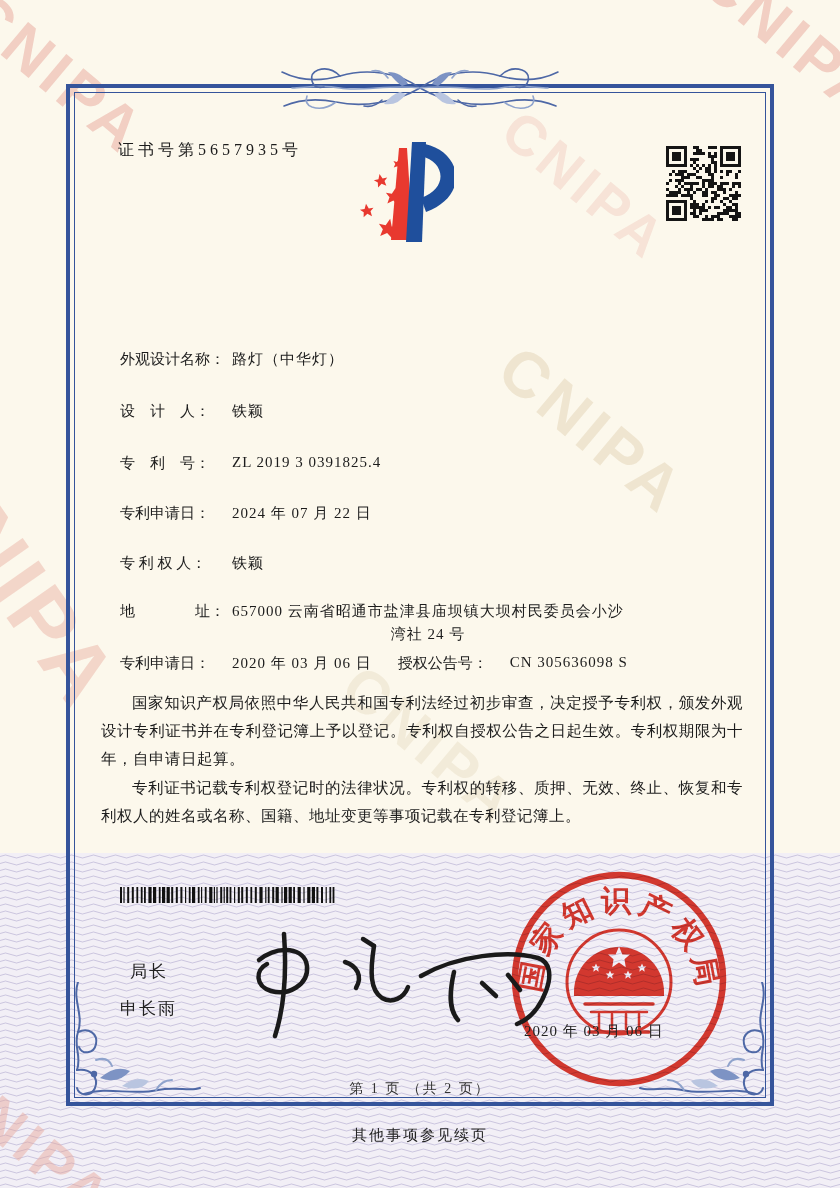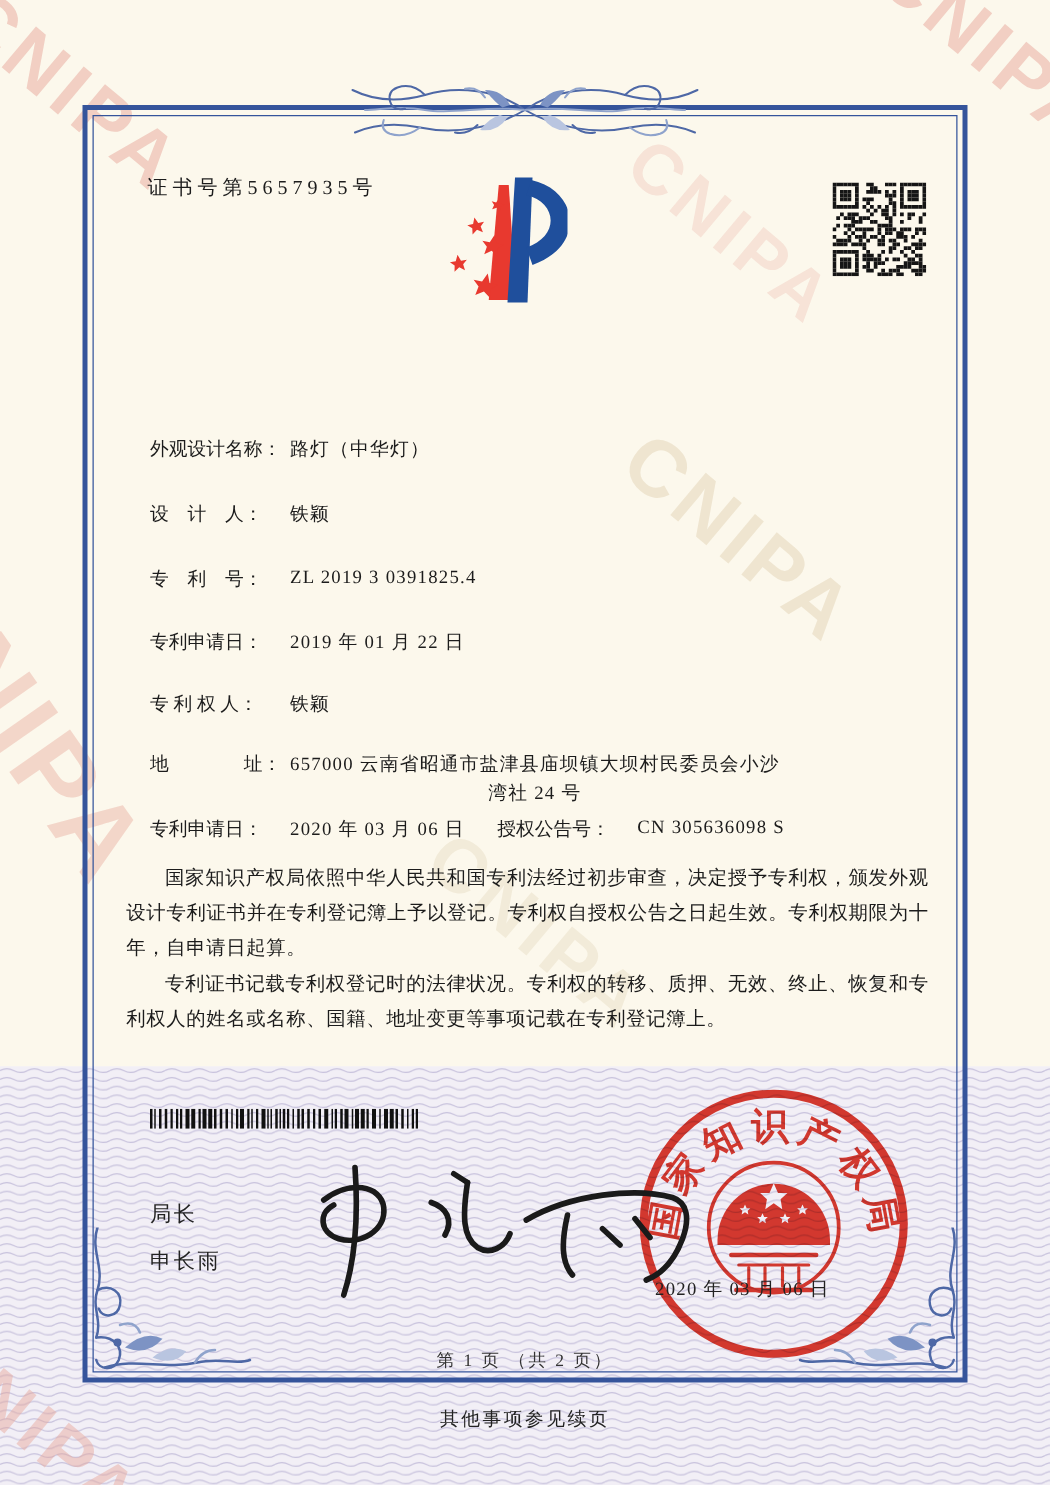--- a/index.html
+++ b/index.html
@@ -35,21 +35,21 @@
   .addr2{margin-top:4px;text-align:center;}
   .pair2{margin-left:26px;}
   
   .bodytext{position:absolute;left:100px;top:688px;width:644px;z-index:4;font-size:15.5px;
             line-height:28px;text-align:justify;letter-spacing:.5px;}
   .bodytext p{margin:1px;text-indent:2em;}
   
   .barcode{position:absolute;left:120px;top:887px;z-index:4;}
   .signer{position:absolute;left:120px;z-index:4;font-family:"Liberation Sans",sans-serif;
           font-size:17px;letter-spacing:2px;color:#222;}
-  .signer-title{top:960px;} .signer-name{top:997px;}
+  .signer-title{top:960px;margin-left:10px;} .signer-name{top:997px;}
   .sig{position:absolute;left:245px;top:930px;z-index:5;}
   .seal{position:absolute;left:503px;top:866px;z-index:4;opacity:.92;mix-blend-mode:multiply;}
   .seal-date{position:absolute;left:524px;top:1022px;z-index:6;font-size:15px;letter-spacing:1px;
              color:#222;white-space:nowrap;}
   .page-ind{position:absolute;left:0;top:1080px;width:840px;text-align:center;font-size:14px;
             letter-spacing:2px;color:#333;z-index:4;}
   .footer-note{position:absolute;left:0;top:1126px;width:840px;text-align:center;font-size:15px;
                letter-spacing:2px;color:#222;z-index:4;}
 </style>
 </head>
@@ -459,21 +459,21 @@
     <div class="frow r2">
       <span class="flabel">设　计　人：</span>
       <span class="fvalue">铁颖</span>
     </div>
     <div class="frow r3">
       <span class="flabel">专　利　号：</span>
       <span class="fvalue">ZL 2019 3 0391825.4</span>
     </div>
     <div class="frow r4">
       <span class="flabel">专利申请日：</span>
-      <span class="fvalue">2019 年 01 月 22 日</span>
+      <span class="fvalue">2024 年 07 月 22 日</span>
     </div>
     <div class="frow r5">
       <span class="flabel">专 利 权 人：</span>
       <span class="fvalue">铁颖</span>
     </div>
     <div class="frow r6">
       <span class="flabel">地　　　　址：</span>
       <span class="fvalue">
         <div>657000 云南省昭通市盐津县庙坝镇大坝村民委员会小沙</div>
         <div class="addr2">湾社 24 号</div>

